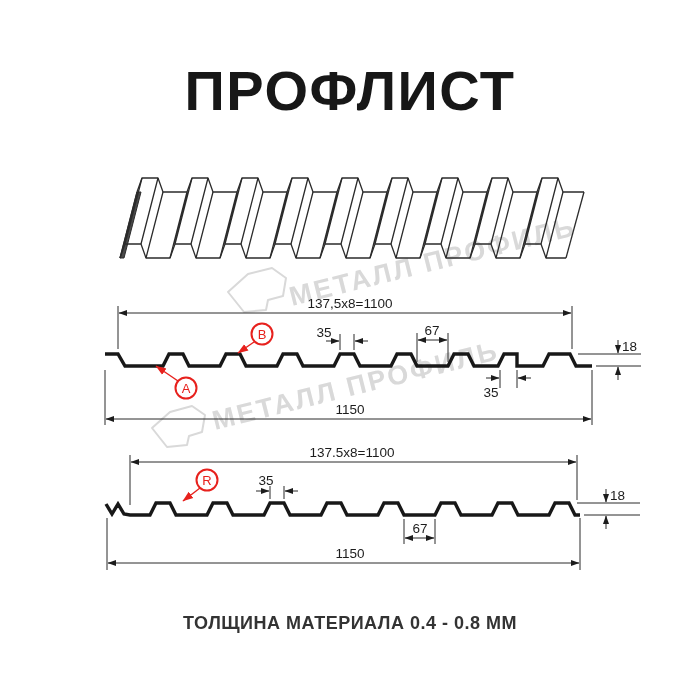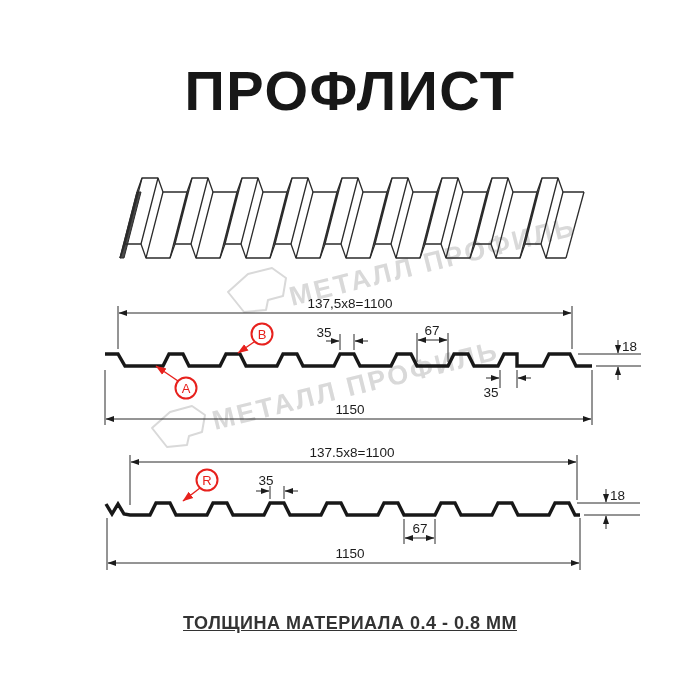--- a/index.html
+++ b/index.html
@@ -4,21 +4,21 @@
 <style>
   html,body{margin:0;padding:0;}
   body{width:700px;height:700px;background:#ffffff;position:relative;
        font-family:"Liberation Sans", sans-serif; overflow:hidden;}
   .page{position:absolute;inset:0;width:700px;height:700px;}
   .title{position:absolute;top:58px;left:0;width:700px;text-align:center;
          font-size:56px;font-weight:800;letter-spacing:1.5px;color:#171717;}
   .subtitle{position:absolute;top:100px;left:0;width:700px;text-align:center;
          font-size:18px;font-weight:600;letter-spacing:1px;color:#232323;}
   .footer{position:absolute;top:613px;left:0;width:700px;text-align:center;
-         font-size:18px;font-weight:600;letter-spacing:.5px;color:#333333;text-decoration:underline;}
+         font-size:18px;font-weight:600;letter-spacing:.5px;color:#333333;}
   svg{position:absolute;left:0;top:0;}
   .dim{font-size:13.5px;fill:#1c1c1c;font-weight:400;}
   .callout{font-size:13px;fill:#e7211d;font-weight:400;}
   .wmtext{font-size:27px;font-weight:700;letter-spacing:2.5px;fill:#d9d9d9;}
   .thin{stroke:#2a2a2a;stroke-width:1;fill:none;}
   .profile{stroke:#181818;stroke-width:3.4;fill:none;stroke-linejoin:miter;}
   .sheet{stroke:#2b2b2b;stroke-width:1.3;fill:none;stroke-linejoin:round;}
   .red{stroke:#e7211d;stroke-width:1.4;fill:none;}
   .redcirc{stroke:#e7211d;stroke-width:2;fill:none;}
 </style>

